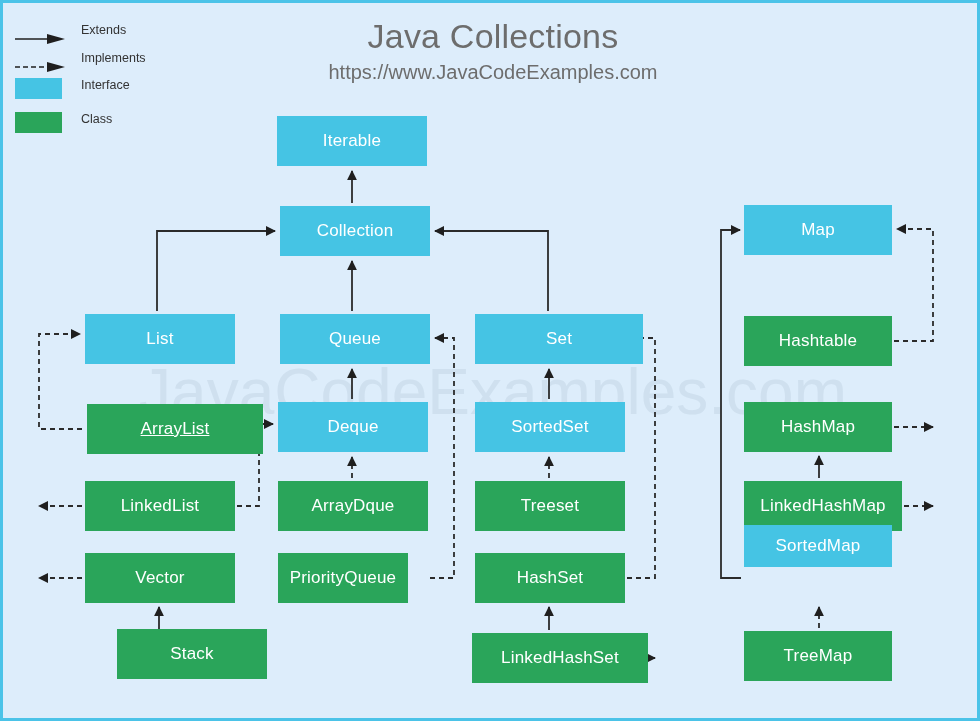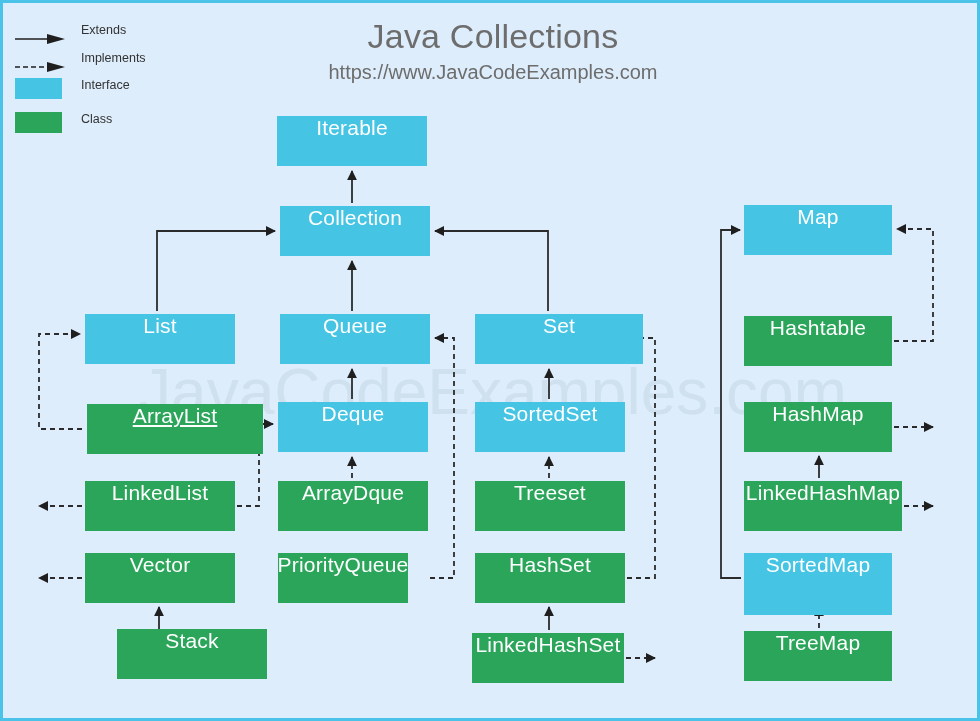--- a/index.html
+++ b/index.html
@@ -92,23 +92,24 @@
     top: 9px;
     width: 54px;
     height: 8px;
   }
 
   
   .node {
     position: absolute;
     box-sizing: border-box;
     display: flex;
+    align-items: center;
     justify-content: center;
     color: #ffffff;
-    font-size: 21px;
+    font-size: 17px;
     font-weight: 400;
     letter-spacing: 0.2px;
     z-index: 5;
   }
   .iface { background: #45c4e4; }
   .cls   { background: #2aa55a; }
 
   
   #edges {
     position: absolute;
@@ -261,33 +262,33 @@
       </div>
       <div class="node iface" style="left: 472px; top: 399px; width: 150px; height: 50px;">
         <span>SortedSet</span>
       </div>
       <div class="node cls" style="left: 472px; top: 478px; width: 150px; height: 50px;">
         <span>Treeset</span>
       </div>
       <div class="node cls" style="left: 472px; top: 550px; width: 150px; height: 50px;">
         <span>HashSet</span>
       </div>
-      <div class="node cls" style="left: 469px; top: 630px; width: 152px; height: 50px;">
+      <div class="node cls" style="left: 469px; top: 630px; width: 176px; height: 50px;">
         <span>LinkedHashSet</span>
       </div>
       <div class="node cls" style="left: 741px; top: 313px; width: 148px; height: 50px;">
         <span>Hashtable</span>
       </div>
       <div class="node cls" style="left: 741px; top: 399px; width: 148px; height: 50px;">
         <span>HashMap</span>
       </div>
       <div class="node cls" style="left: 741px; top: 478px; width: 158px; height: 50px;">
         <span>LinkedHashMap</span>
       </div>
-      <div class="node iface" style="left: 741px; top: 550px; width: 148px; height: 62px;">
+      <div class="node iface" style="left: 741px; top: 522px; width: 148px; height: 42px;">
         <span>SortedMap</span>
       </div>
       <div class="node cls" style="left: 741px; top: 628px; width: 148px; height: 50px;">
         <span>TreeMap</span>
       </div>
     </div>
 
 </div>
 
 </body></html>

